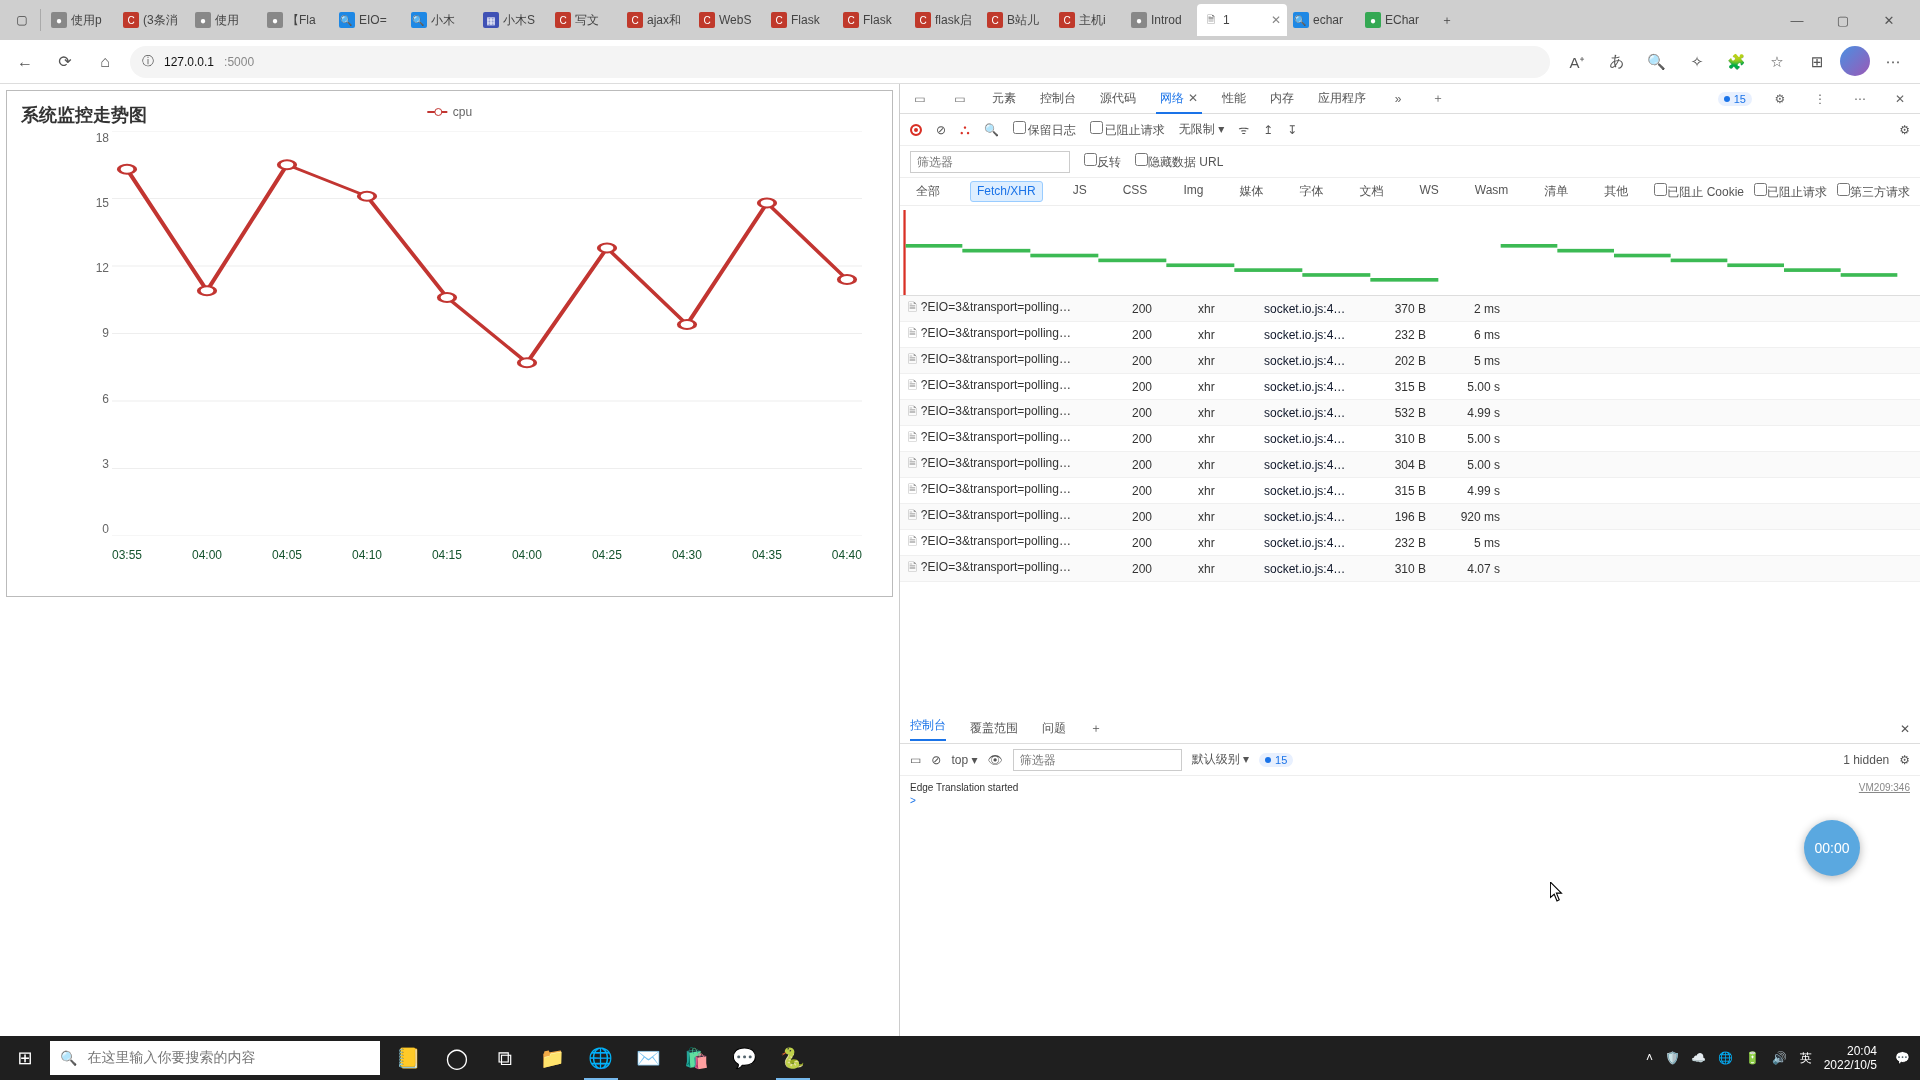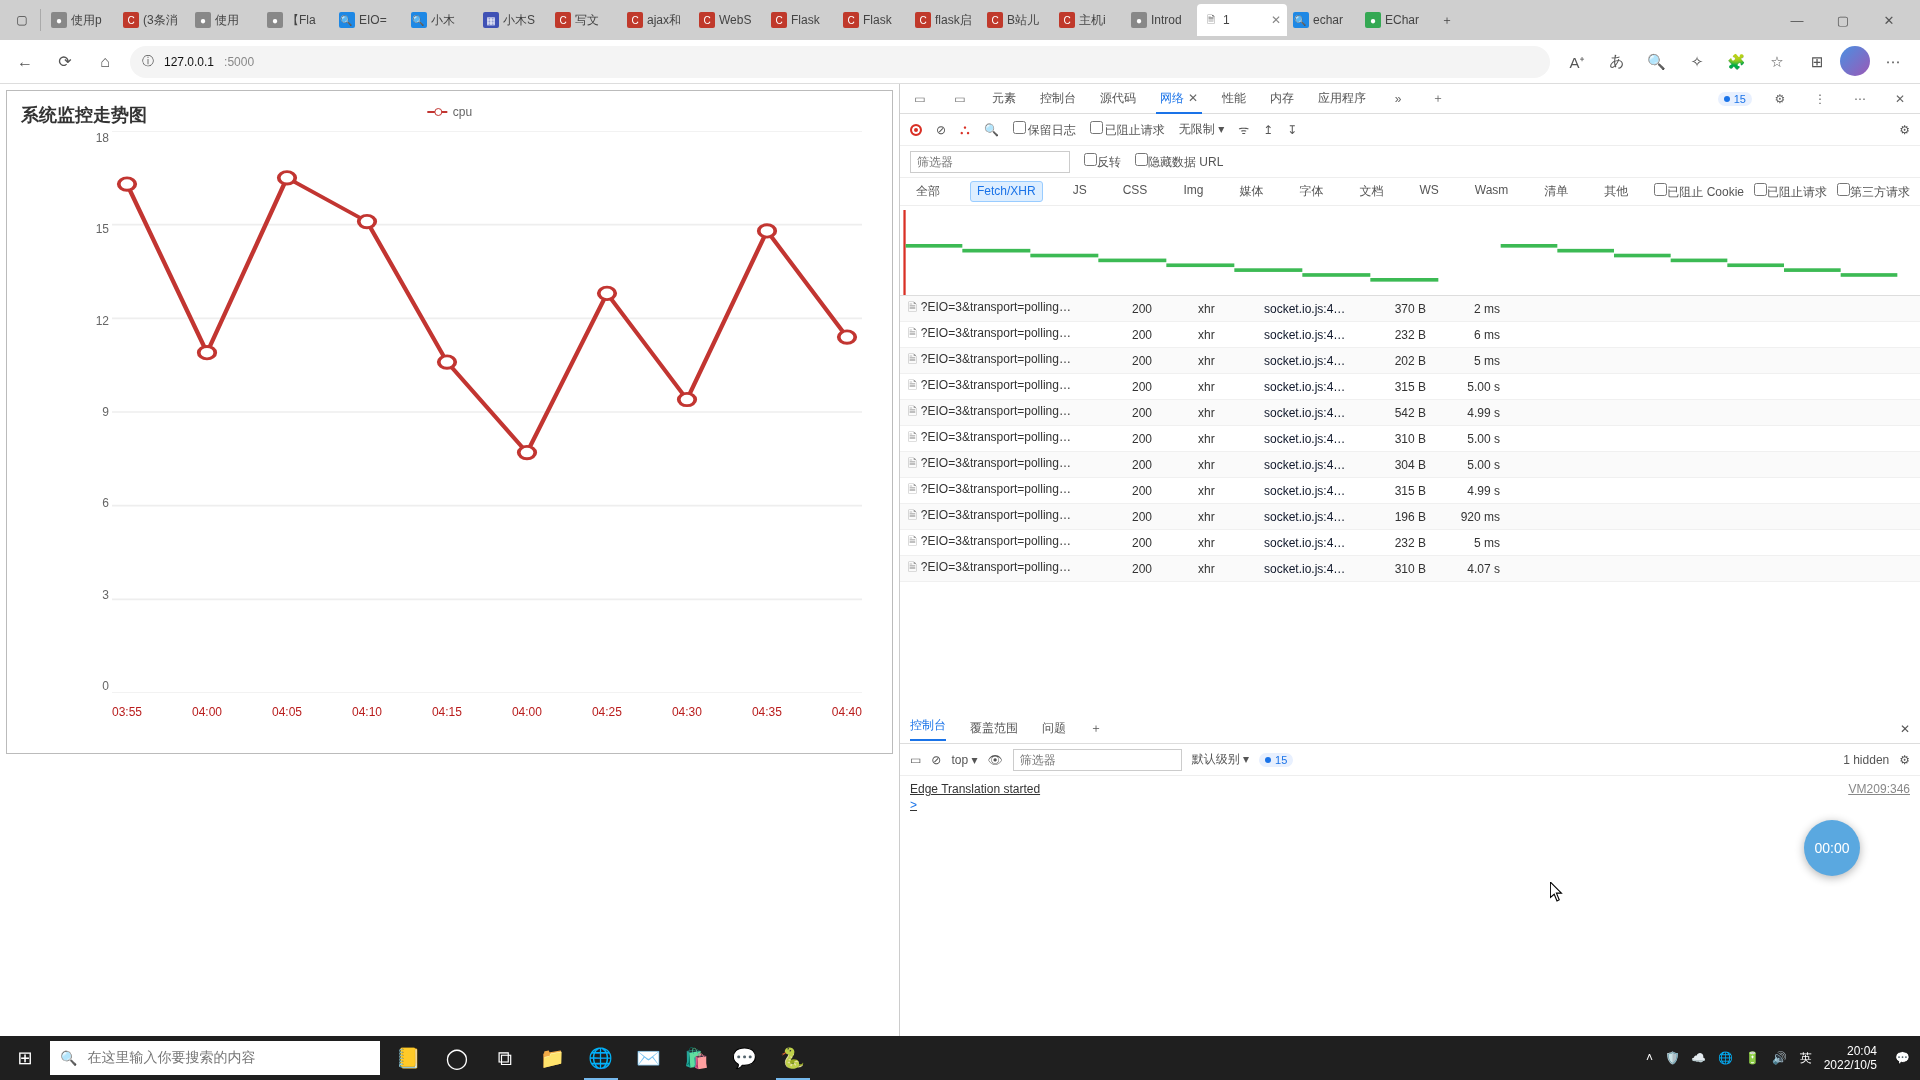--- a/index.html
+++ b/index.html
@@ -23,28 +23,28 @@
 .url-box .host { color:#111; }
 .addr-bar .right-icons { display:flex; gap:6px; }
 .addr-bar .right-icons .ico { width:34px; height:32px; font-size:15px; }
 .avatar { width:30px; height:30px; border-radius:50%; background:linear-gradient(135deg,#4a90e2,#9b59b6); }
 
 
 .workspace { display:flex; height:calc(100% - 40px - 44px - 44px); }
 
 
 .page { width:1010px; padding:6px; background:#fff; }
-.chart-card { border:1px solid #bbb; height:664px; padding:12px 14px; position:relative; }
+.chart-card { border:1px solid #bbb; height:507px; padding:12px 14px; position:relative; }
 .chart-title { font-size:18px; font-weight:700; color:#333; }
 .legend { position:absolute; top:14px; left:50%; transform:translateX(-50%); display:flex; align-items:center; gap:6px; color:#666; font-size:12px; }
 .legend .mark { width:20px; height:2px; background:#c23531; position:relative; }
 .legend .mark::after{ content:""; position:absolute; left:7px; top:-3px; width:6px; height:6px; border:1px solid #c23531; border-radius:50%; background:#fff; }
 .plot { position:absolute; left:105px; top:40px; right:30px; bottom:60px; }
 .yticks { position:absolute; left:80px; top:40px; bottom:60px; width:22px; display:flex; flex-direction:column; justify-content:space-between; align-items:flex-end; color:#666; font-size:12px; }
-.xticks { position:absolute; left:105px; right:30px; bottom:34px; display:flex; justify-content:space-between; color:#b91c1c; font-size:12px; }
+.xticks { position:absolute; left:105px; right:30px; bottom:34px; display:flex; justify-content:space-between; color:#14532d; font-size:12px; }
 
 
 .devtools { flex:1; background:#fff; border-left:1px solid #ccc; display:flex; flex-direction:column; }
 .dt-tabbar { height:30px; border-bottom:1px solid #ddd; display:flex; align-items:center; padding:0 8px; gap:16px; color:#555; }
 .dt-tabbar .tab { padding:6px 4px; cursor:pointer; position:relative; }
 .dt-tabbar .tab.active { color:#1a73e8; }
 .dt-tabbar .tab.active::after{ content:""; position:absolute; left:0; right:0; bottom:-1px; height:2px; background:#1a73e8; }
 .dt-tabbar .tab .close { margin-left:4px; color:#666; }
 .dt-tabbar .spacer { flex:1; }
 .dt-tabbar .ico { width:24px; text-align:center; color:#666; }
@@ -87,21 +87,21 @@
 
 
 .drawer-tabs { height:30px; border-top:0; border-bottom:1px solid #ddd; display:flex; align-items:center; padding:0 10px; gap:24px; color:#555; }
 .drawer-tabs .tab.active{ color:#1a73e8; border-bottom:2px solid #1a73e8; padding-bottom:5px; }
 .drawer-tabs .spacer{flex:1;}
 
 .console-toolbar { height:32px; border-bottom:1px solid #eee; display:flex; align-items:center; padding:0 10px; gap:10px; color:#555; font-size:12px; }
 .console-toolbar input[type=text]{ flex:0 0 140px; height:22px; border:1px solid #ccc; padding:0 6px; font-size:12px; }
 .console-toolbar .spacer{flex:1;}
 
-.console-body { flex:0 0 260px; padding:4px 10px; font-family:Consolas,monospace; font-size:12px; position:relative;text-decoration:underline; }
+.console-body { flex:0 0 260px; padding:4px 10px; font-family:Consolas,monospace; font-size:10px; position:relative; }
 .console-line { display:flex; justify-content:space-between; padding:2px 0; }
 .console-line .src{ color:#888; text-decoration:underline; }
 .console-prompt { color:#1a73e8; }
 
 
 .rec-bubble { position:absolute; width:56px; height:56px; border-radius:50%; background:#5aa8e0; color:#fff; display:flex; align-items:center; justify-content:center; font-size:14px; box-shadow:0 2px 10px rgba(0,0,0,.3); }
 
 
 .cursor { position:absolute; width:14px; height:20px; pointer-events:none; }
 .cursor svg{ width:100%; height:100%; }
@@ -414,21 +414,21 @@
             <div class="col-size">315 B</div>
             <div class="col-time">5.00 s</div>
             <div class="col-fulfill"></div>
             <div class="col-wf"></div>
           </div>
           <div class="net-row">
             <div class="col-name">?EIO=3&amp;transport=polling…</div>
             <div class="col-status">200</div>
             <div class="col-type">xhr</div>
             <div class="col-init">socket.io.js:4…</div>
-            <div class="col-size">542 B</div>
+            <div class="col-size">532 B</div>
             <div class="col-time">4.99 s</div>
             <div class="col-fulfill"></div>
             <div class="col-wf"></div>
           </div>
           <div class="net-row">
             <div class="col-name">?EIO=3&amp;transport=polling…</div>
             <div class="col-status">200</div>
             <div class="col-type">xhr</div>
             <div class="col-init">socket.io.js:4…</div>
             <div class="col-size">310 B</div>

